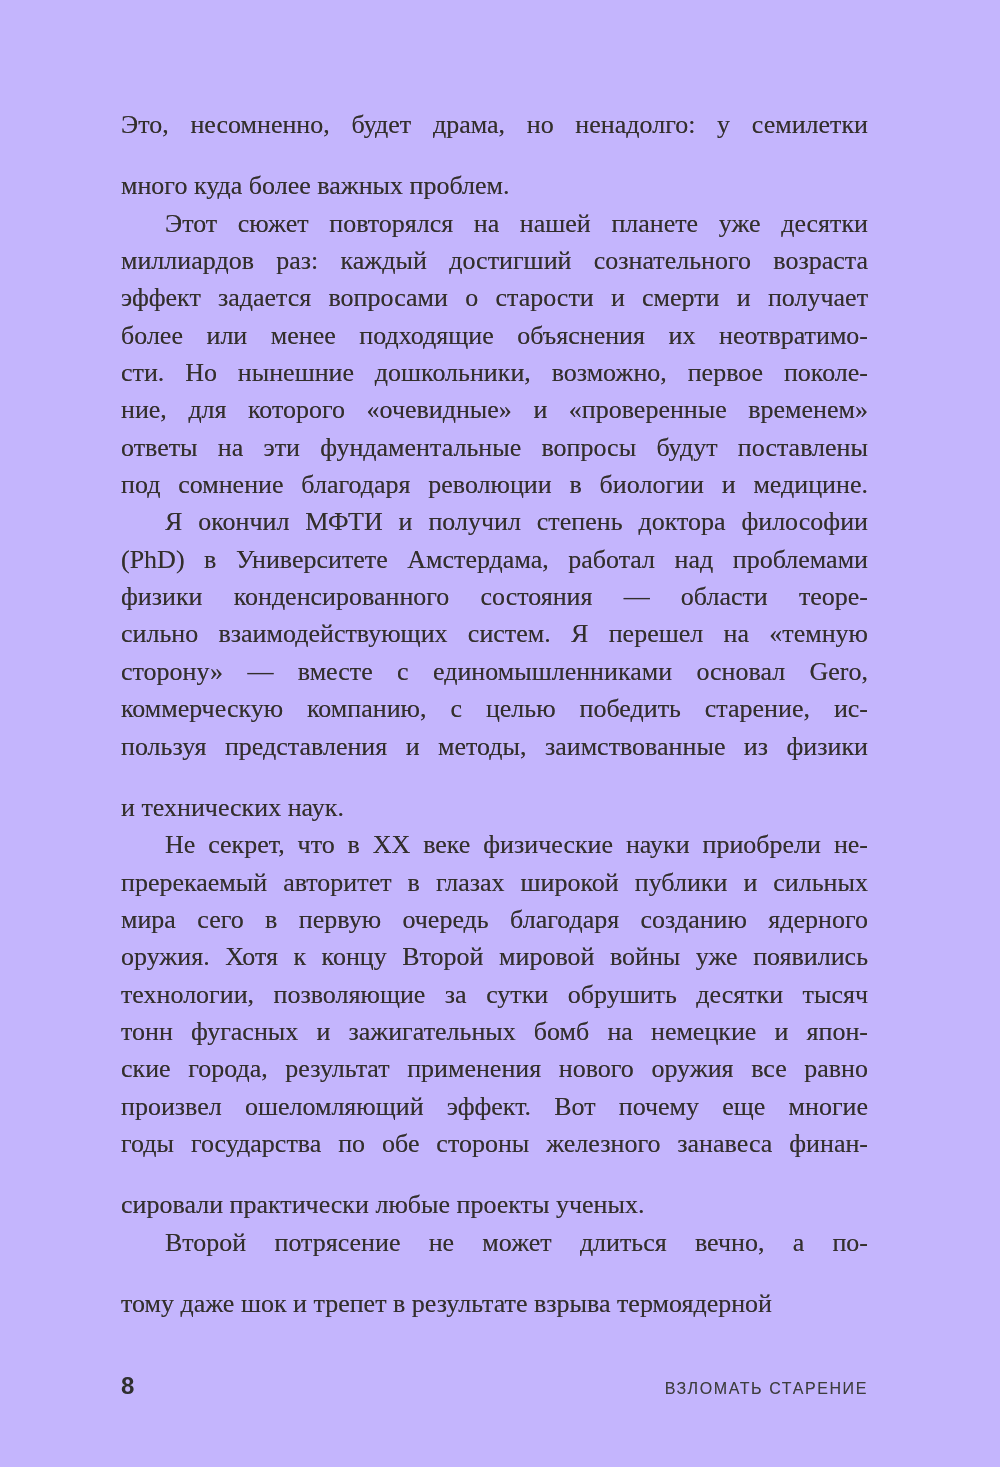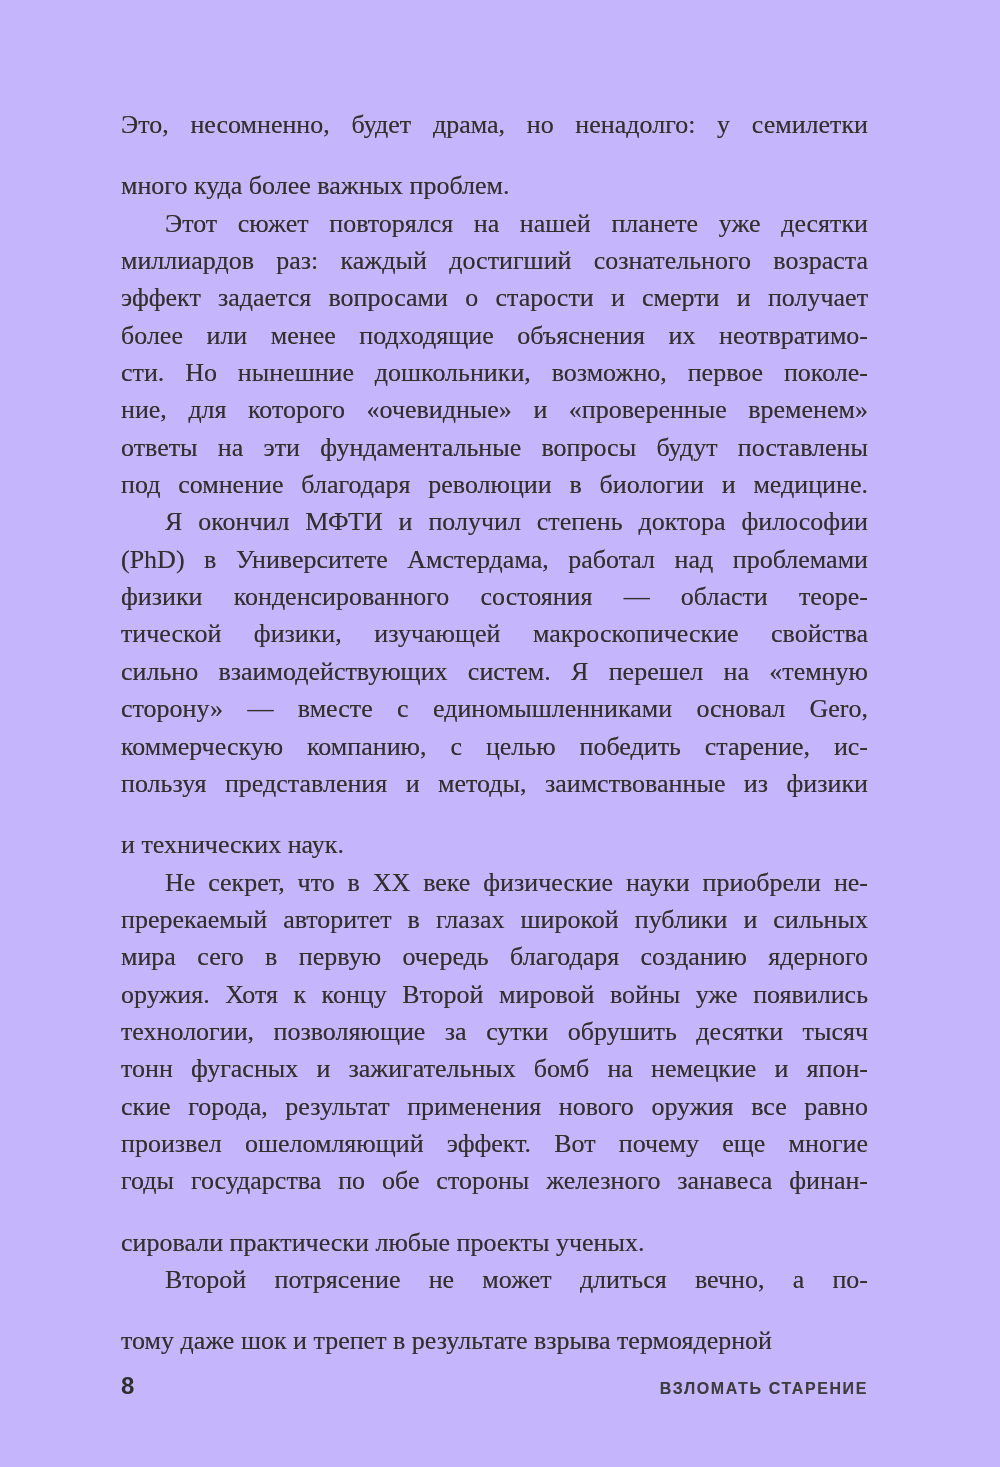--- a/index.html
+++ b/index.html
@@ -53,21 +53,21 @@
     font-family: "Liberation Sans", sans-serif;
   }
   .page-number {
     font-size: 24px;
     font-weight: 700;
     color: #2f2f2f;
     letter-spacing: 0.5px;
   }
   .running-title {
     font-size: 16px;
-    font-weight: 700;
+    font-weight: 400;
     color: #3d3d3d;
     letter-spacing: 1.6px;
     text-shadow: 0 0 0.5px rgba(61,61,61,0.4);
   }
 </style>
 </head>
 <body>
 
 <div class="page">
 
@@ -83,21 +83,20 @@
         <div class="line">более или менее подходящие объяснения их неотвратимо-</div>
         <div class="line">сти. Но нынешние дошкольники, возможно, первое поколе-</div>
         <div class="line">ние, для которого «очевидные» и «проверенные временем»</div>
         <div class="line">ответы на эти фундаментальные вопросы будут поставлены</div>
         <div class="line">под сомнение благодаря революции в биологии и медицине.</div>
       </div>
       <div class="paragraph indent">
         <div class="line first">Я окончил МФТИ и получил степень доктора философии</div>
         <div class="line">(PhD) в Университете Амстердама, работал над проблемами</div>
         <div class="line">физики конденсированного состояния — области теоре-</div>
-        <div class="line">тической физики, изучающей макроскопические свойства</div>
         <div class="line">сильно взаимодействующих систем. Я перешел на «темную</div>
         <div class="line">сторону» — вместе с единомышленниками основал Gero,</div>
         <div class="line">коммерческую компанию, с целью победить старение, ис-</div>
         <div class="line">пользуя представления и методы, заимствованные из физики</div>
         <div class="line last">и технических наук.</div>
       </div>
       <div class="paragraph indent">
         <div class="line first">Не секрет, что в XX веке физические науки приобрели не-</div>
         <div class="line">пререкаемый авторитет в глазах широкой публики и сильных</div>
         <div class="line">мира сего в первую очередь благодаря созданию ядерного</div>

